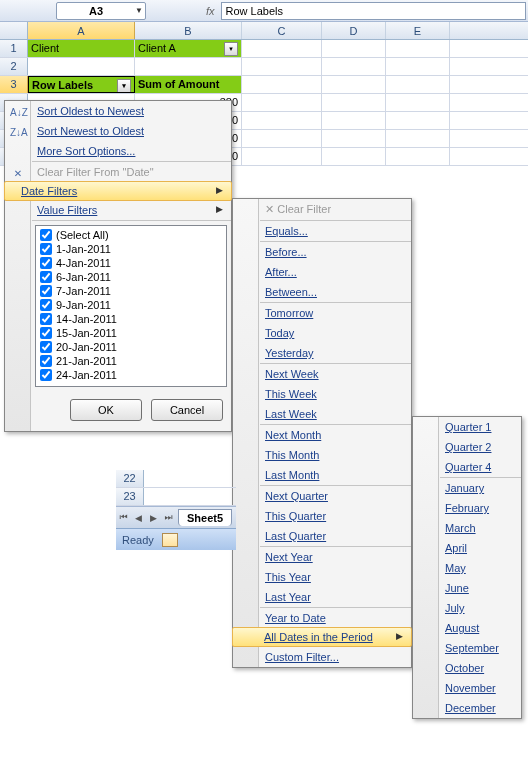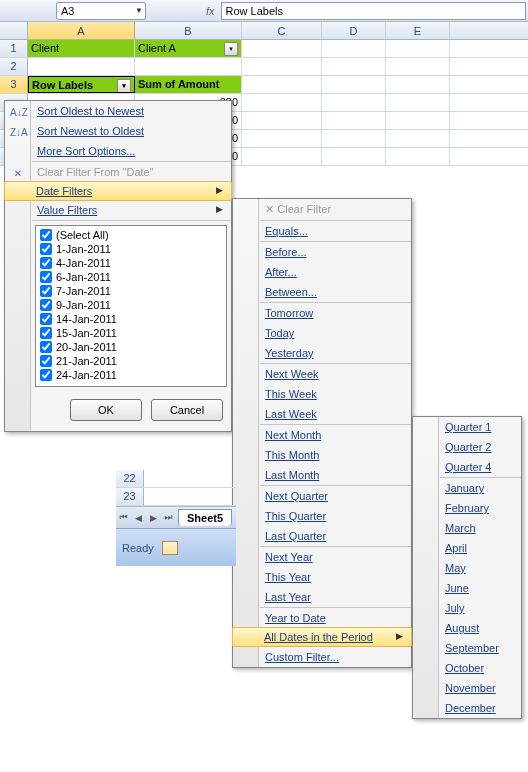--- a/index.html
+++ b/index.html
@@ -1,19 +1,19 @@
 <!DOCTYPE html>
 <html><head>
 <meta charset="utf-8">
 <style>
   * { margin: 0; padding: 0; box-sizing: border-box; font-family: Tahoma, Arial, sans-serif; font-size: 11px; }
   body { background: #ffffff; width: 528px; height: 772px; overflow: hidden; position: relative; }
   .fbar { height: 22px; background: linear-gradient(#f3f6fb,#d9e2f0); border-bottom: 1px solid #a6b8d4; display: flex; align-items: center; }
   .nbox { width: 90px; height: 18px; background: #fff; border: 1px solid #8a9db8; margin-left: 56px; display: flex; align-items: center; padding: 0 4px; border-radius: 2px; position: relative; }
-  .nbox span { font-weight: normal; }
+  .nbox span { font-weight: bold; margin-left: 28px; }
   .dd { position: absolute; right: 2px; font-size: 8px; color: #333; }
   .fxlabel { margin-left: 60px; font-style: italic; color: #666; }
   .fxinput { margin-left: 6px; background: #fff; height: 18px; border: 1px solid #8a9db8; flex: 1; margin-right: 2px; padding: 0 4px; display: flex; align-items: center; }
 
   .grid-area { position: relative; }
   .col-headers { display: flex; height: 18px; background: linear-gradient(#f3f6fa,#dbe4f0); border-bottom: 1px solid #9eb6ce; }
   .corner { width: 28px; border-right: 1px solid #9eb6ce; background: linear-gradient(#f3f6fa,#dbe4f0); }
   .col-h { border-right: 1px solid #c5d2e2; text-align: center; color: #2c4d7a; line-height: 18px; }
   .col-A { width: 107px; background: linear-gradient(#ffe9a8,#ffd86f); border-right: 1px solid #d0a84a; }
   .col-B { width: 107px; }
@@ -36,21 +36,21 @@
   .pvt-header { background: #84cc16; }
   .filter-btn { float: right; width: 14px; height: 14px; border: 1px solid #888; background: linear-gradient(#fff,#dadada); font-size: 7px; text-align: center; line-height: 12px; margin-top: 1px; }
 
   
   .menu1 { position: absolute; left: 4px; top: 100px; width: 228px; background: #f4f4f4; border: 1px solid #868686; box-shadow: 2px 2px 4px rgba(0,0,0,.3); }
   .menu1 .icon-col { position: absolute; left: 0; top: 0; bottom: 0; width: 26px; background: linear-gradient(#f7f7f7,#e6e6e6); border-right: 1px solid #c5c5c5; }
   .menu1 .mi { position: relative; padding: 4px 8px 4px 32px; color: #1b3f8b; cursor: default; }
   .menu1 .mi.disabled { color: #9a9a9a; }
   .menu1 .mi .u { text-decoration: underline; }
   .menu1 .mi .arr { position: absolute; right: 8px; font-size: 9px; color: #333; }
-  .menu1 .mi.highlight { background: linear-gradient(#fff7ce,#ffe17a); border: 1px solid #e8b44d; border-radius: 2px; margin: -1px; padding: 3px 7px 3px 31px; }
+  .menu1 .mi.highlight { background: linear-gradient(#fff7ce,#ffe17a); border: 1px solid #e8b44d; border-radius: 2px; margin: -1px; padding: 3px 7px 3px 16px; }
   .menu1 .sep { height: 1px; background: #c5c5c5; margin-left: 27px; }
   .menu1 .micon { position: absolute; left: 5px; width: 16px; height: 16px; font-size: 10px; color: #4a6ca8; text-align: center; line-height: 16px; }
 
   .checklist-wrap { margin: 4px 4px 4px 30px; border: 1px solid #828790; background: #fff; height: 162px; overflow: hidden; position: relative; }
   .checklist { padding: 2px; }
   .checklist .ci { padding: 1px 2px; display: flex; align-items: center; gap: 4px; }
   .checklist .ci input { width: 12px; height: 12px; }
 
   .btnrow { text-align: right; padding: 8px 8px 10px 30px; }
   .btn { display: inline-block; width: 72px; height: 22px; line-height: 20px; text-align: center; border: 1px solid #707070; background: linear-gradient(#fdfdfd,#e2e2e2); border-radius: 3px; margin-left: 6px; }
@@ -72,21 +72,21 @@
   .menu3 .mi .u { text-decoration: underline; }
   .menu3 .sep { height: 1px; background: #c5c5c5; margin-left: 27px; }
 
   
   .lower { position: absolute; left: 116px; top: 470px; width: 120px; }
   .lower .r { height: 18px; display: flex; border-bottom: 1px solid #d0d7e5; }
   .lower .r .row-h { width: 28px; background: linear-gradient(#f3f6fa,#dbe4f0); border-right: 1px solid #9eb6ce; text-align: center; color: #2c4d7a; line-height: 17px; }
   .tabs { height: 22px; background: linear-gradient(#e6ecf5,#c9d6e8); display: flex; align-items: center; border-top: 1px solid #a6b8d4; }
   .tabs .navbtn { width: 15px; text-align: center; font-size: 9px; color: #555; }
   .tabs .tab { background: #fff; border: 1px solid #8899b4; border-bottom: none; border-radius: 0 0 4px 4px; padding: 2px 8px; font-weight: bold; margin-left: 2px; }
-  .status { height: 38px; background: linear-gradient(#cfe0f7,#a9c5ea); display: flex; align-items: center; padding: 0 6px; color: #314f7c; border-top: 1px solid #8aa8cd; }
+  .status { height: 22px; background: linear-gradient(#cfe0f7,#a9c5ea); display: flex; align-items: center; padding: 0 6px; color: #314f7c; border-top: 1px solid #8aa8cd; }
   .status .mi-icon { width: 16px; height: 14px; border: 1px solid #b08a4e; background: linear-gradient(#fff4d6,#ffe2a0); margin-left: 8px; }
 </style>
 </head>
 <body>
 
 <div class="fbar">
   <div class="nbox">
     <span>A3</span>
     <span class="dd">▼</span>
   </div>

